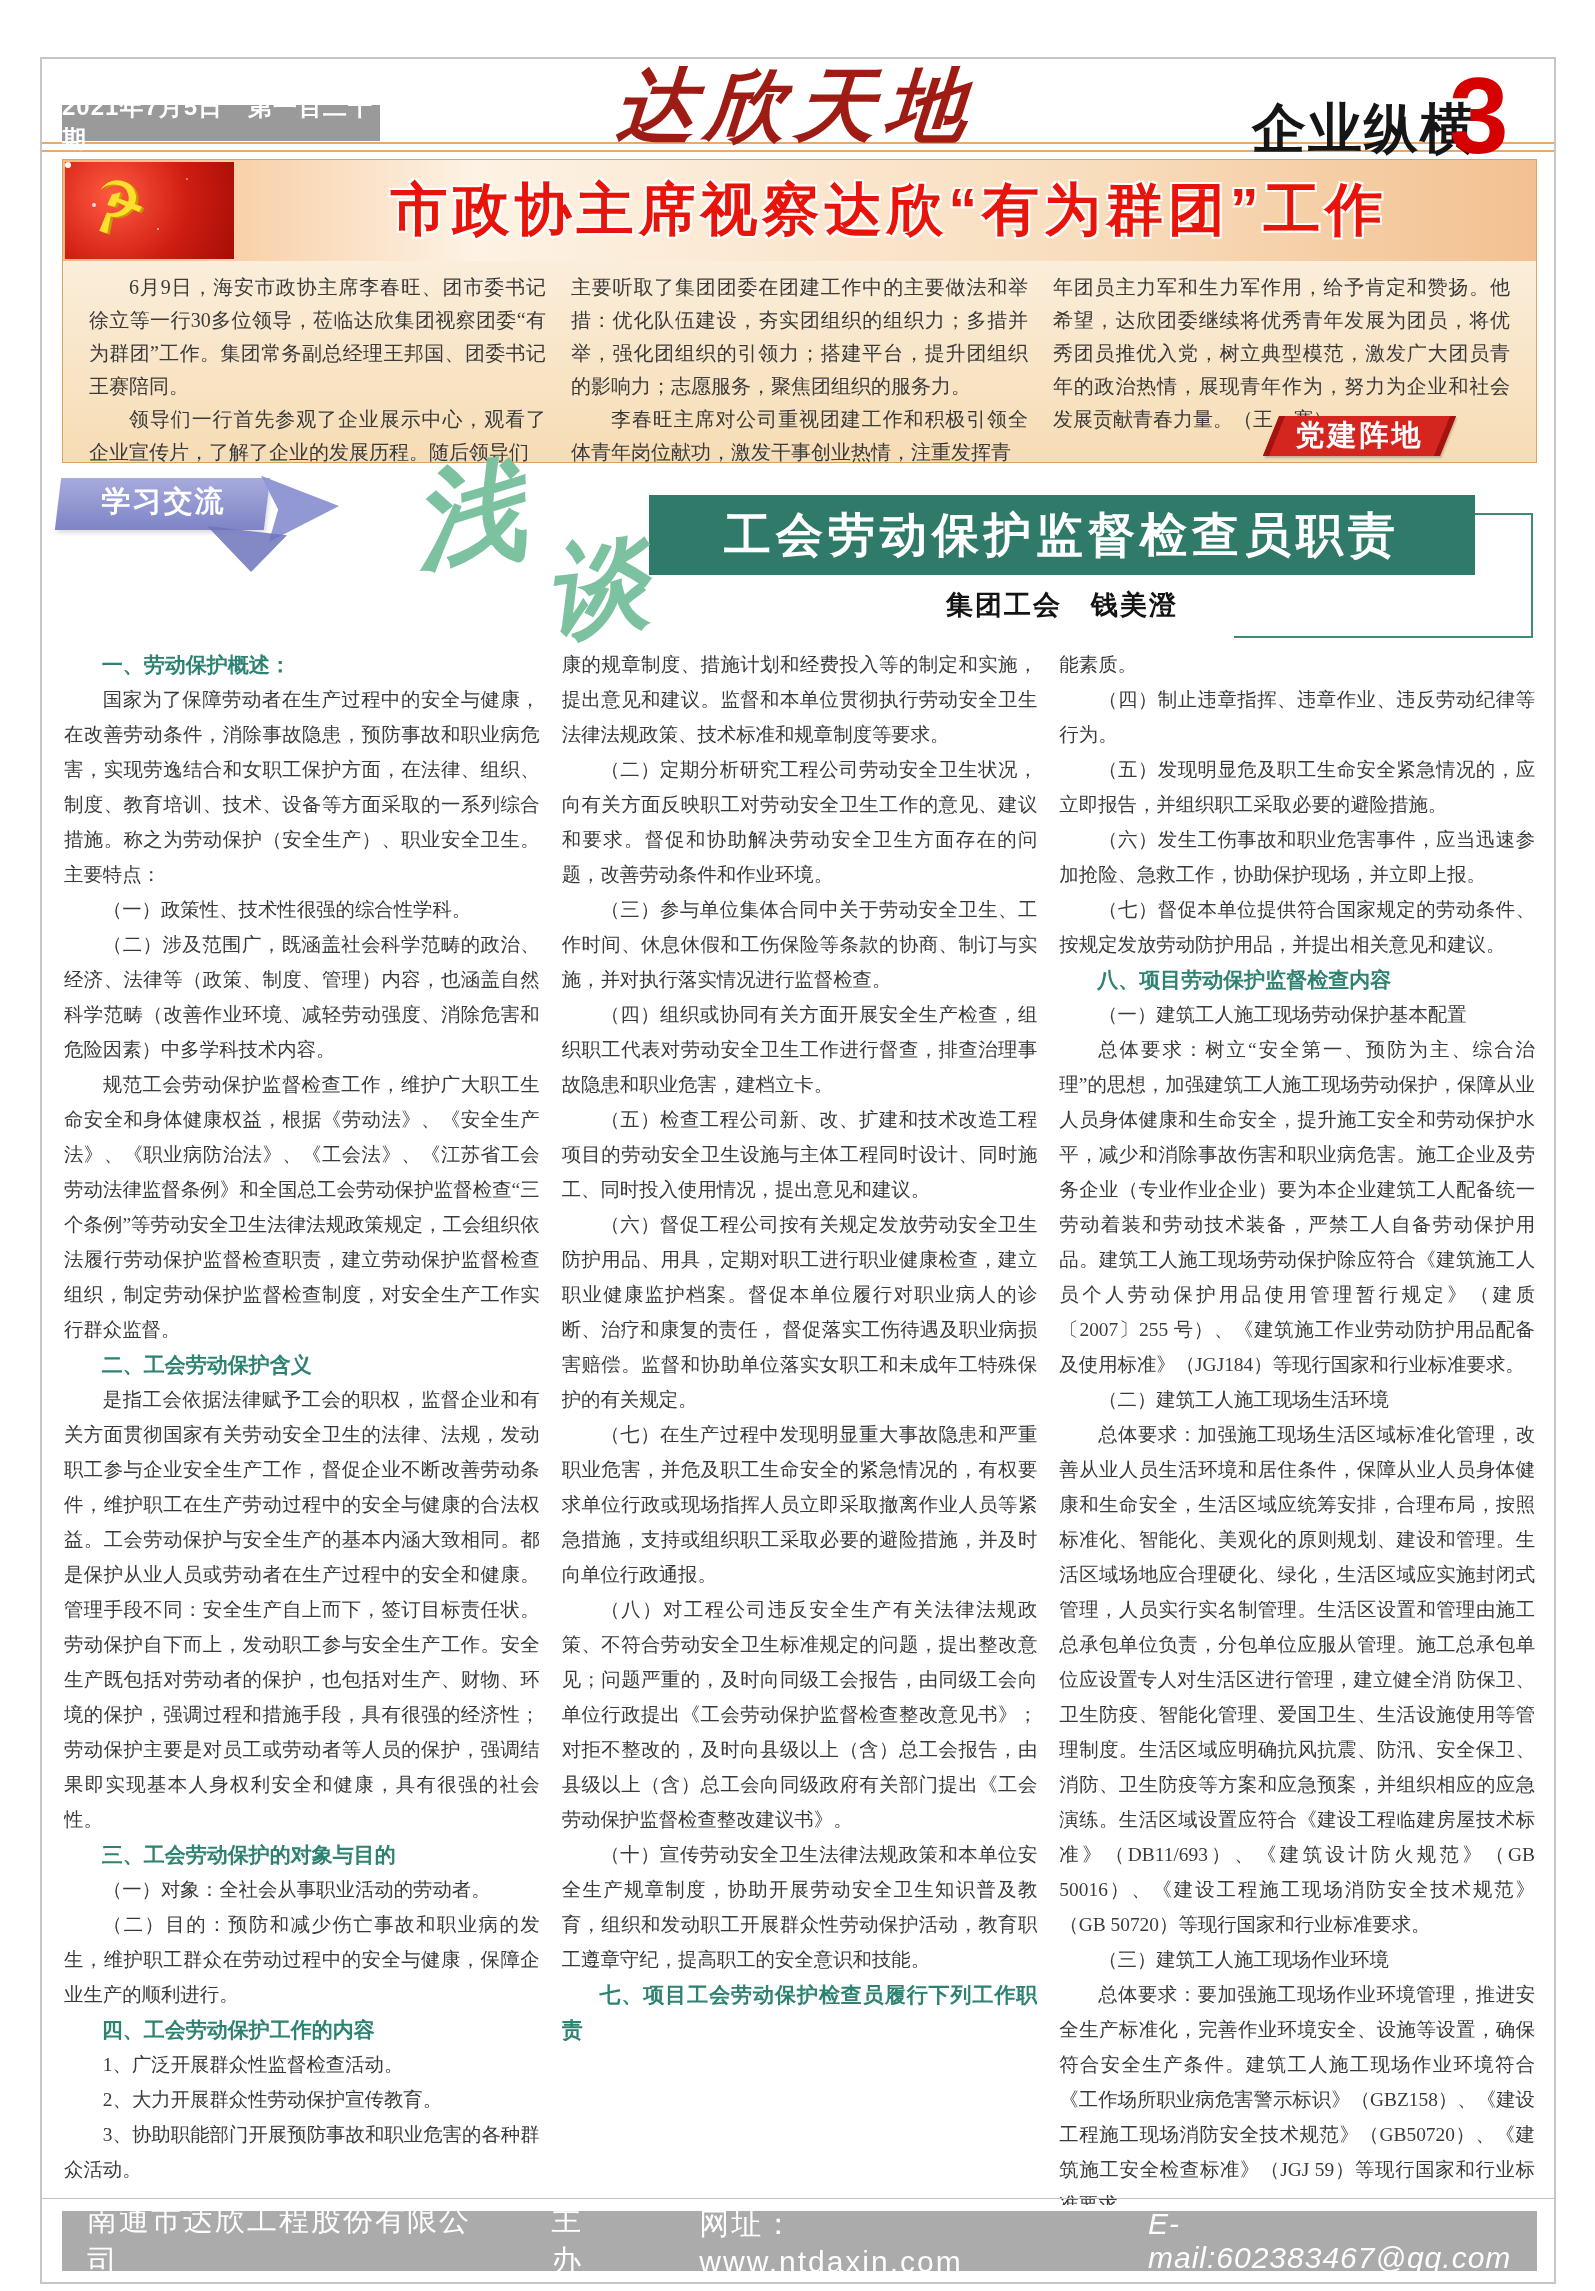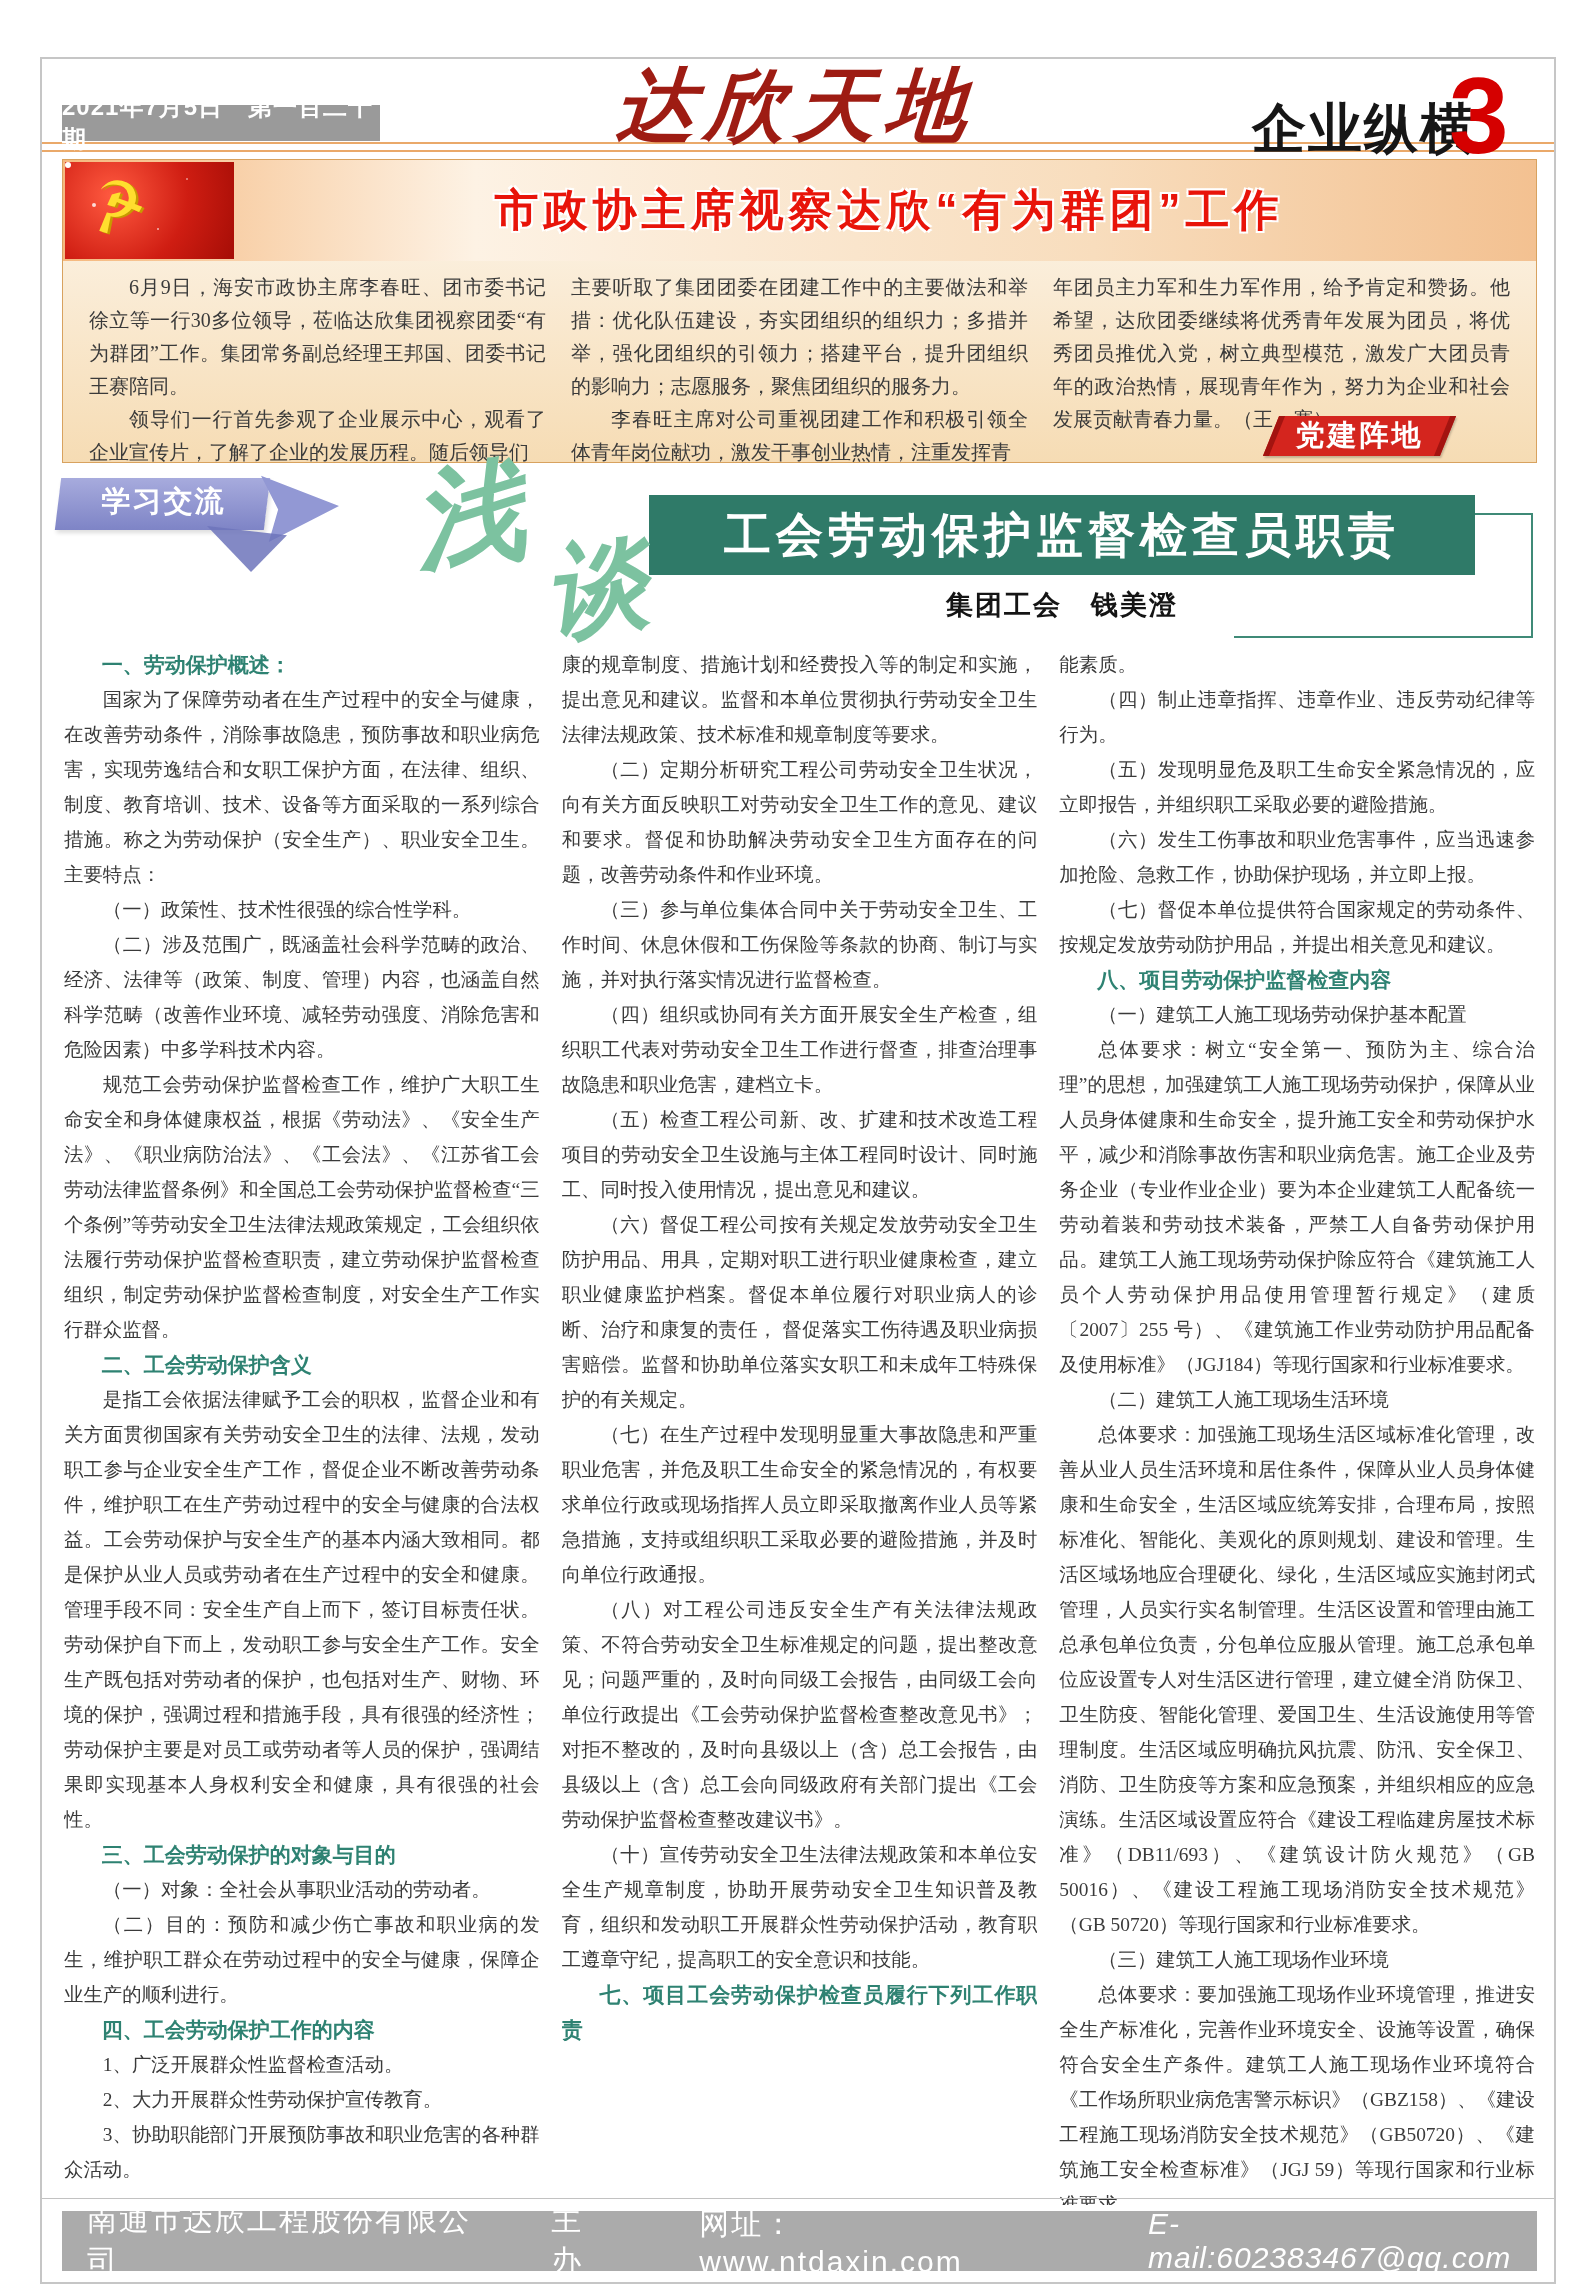--- a/index.html
+++ b/index.html
@@ -35,21 +35,21 @@
   .banner{position:absolute;left:0;top:0;width:100%;height:101px;
           background:linear-gradient(90deg,#f5b87e 0%,#fdf2e4 28%,#f8ddbd 70%,#f3c191 100%);}
   .emblem{position:absolute;left:2px;top:2px;width:169px;height:97px;overflow:hidden;
           background:radial-gradient(circle at 28% 35%,#ff5a40,var(--emblem_red) 55%,#a50d06 100%);}
   .emblem .hs{position:absolute;left:22px;top:6px;font-size:66px;color:#ffde2e;
           transform:rotate(-18deg);text-shadow:2px 2px 0 #c79a00;
           font-family:"DejaVu Sans",sans-serif;}
   .emblem .sparkle{position:absolute;width:6px;height:6px;border-radius:50%;background:#fff;
           box-shadow:26px 40px 0 -1px #ffffffcc, 90px 64px 0 -2px #ffffffaa, 119px 14px 0 -2px #ffffff88;}
   .headline{position:absolute;left:184px;top:0;width:1284px;height:101px;display:flex;align-items:center;justify-content:center;}
-  .headline span{font-size:44px;font-weight:900;letter-spacing:5px;color:var(--headline_red);
+  .headline span{font-size:57px;font-weight:900;letter-spacing:5px;color:var(--headline_red);
           font-family:"Liberation Sans","DejaVu Sans",sans-serif;
           text-shadow:-2px -2px 0 #fff,2px -2px 0 #fff,-2px 2px 0 #fff,2px 2px 0 #fff;}
   .top-cols{position:absolute;left:0;top:107px;width:100%;padding:4px 26px 0 26px;display:flex;gap:25px;}
   .top-col{width:458px;font-size:20px;line-height:33px;text-align:justify;}
   .badge{position:absolute;right:88px;bottom:6px;width:177px;height:40px;}
   .badge .bg{position:absolute;inset:0;background:var(--badge_red);transform:skewX(-22deg);
              border-left:6px solid #a31410;border-right:6px solid #a31410;box-shadow:2px 2px 2px #00000033;}
   .badge .txt{position:absolute;inset:0;display:flex;align-items:center;justify-content:center;
              color:#fff;font-size:29px;font-weight:bold;font-family:"Liberation Sans","DejaVu Sans",sans-serif;letter-spacing:3px;}
 

